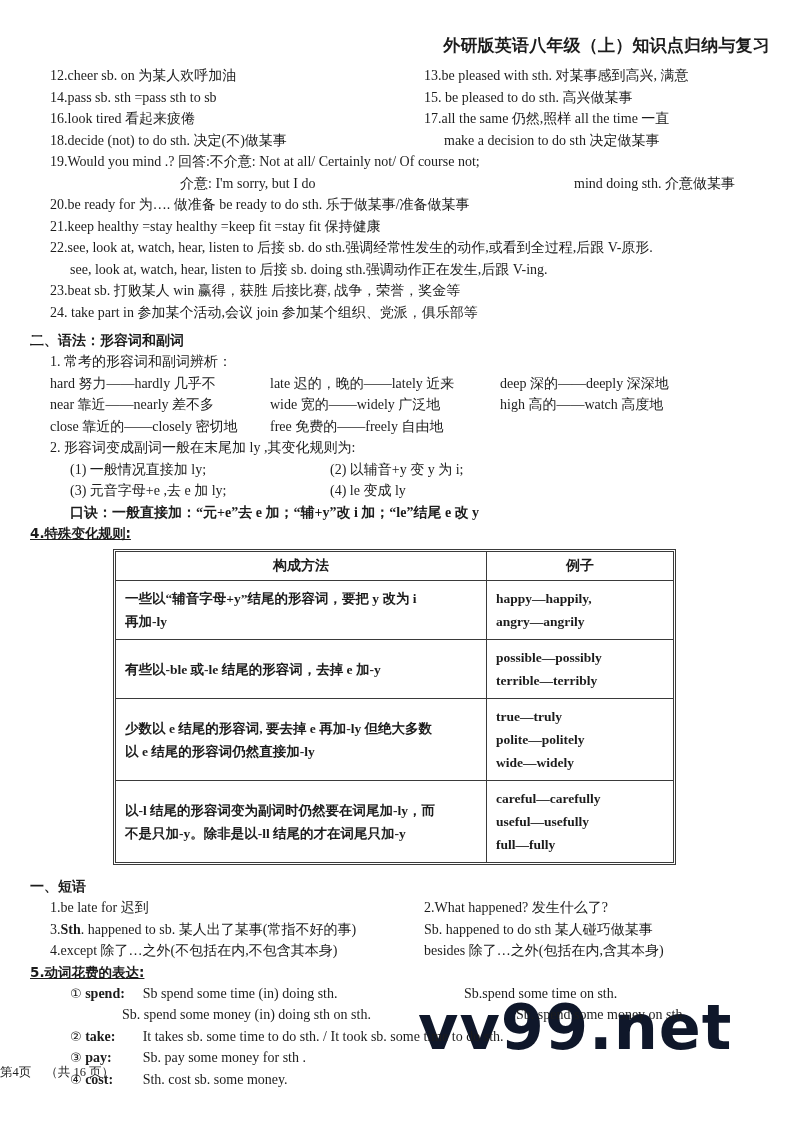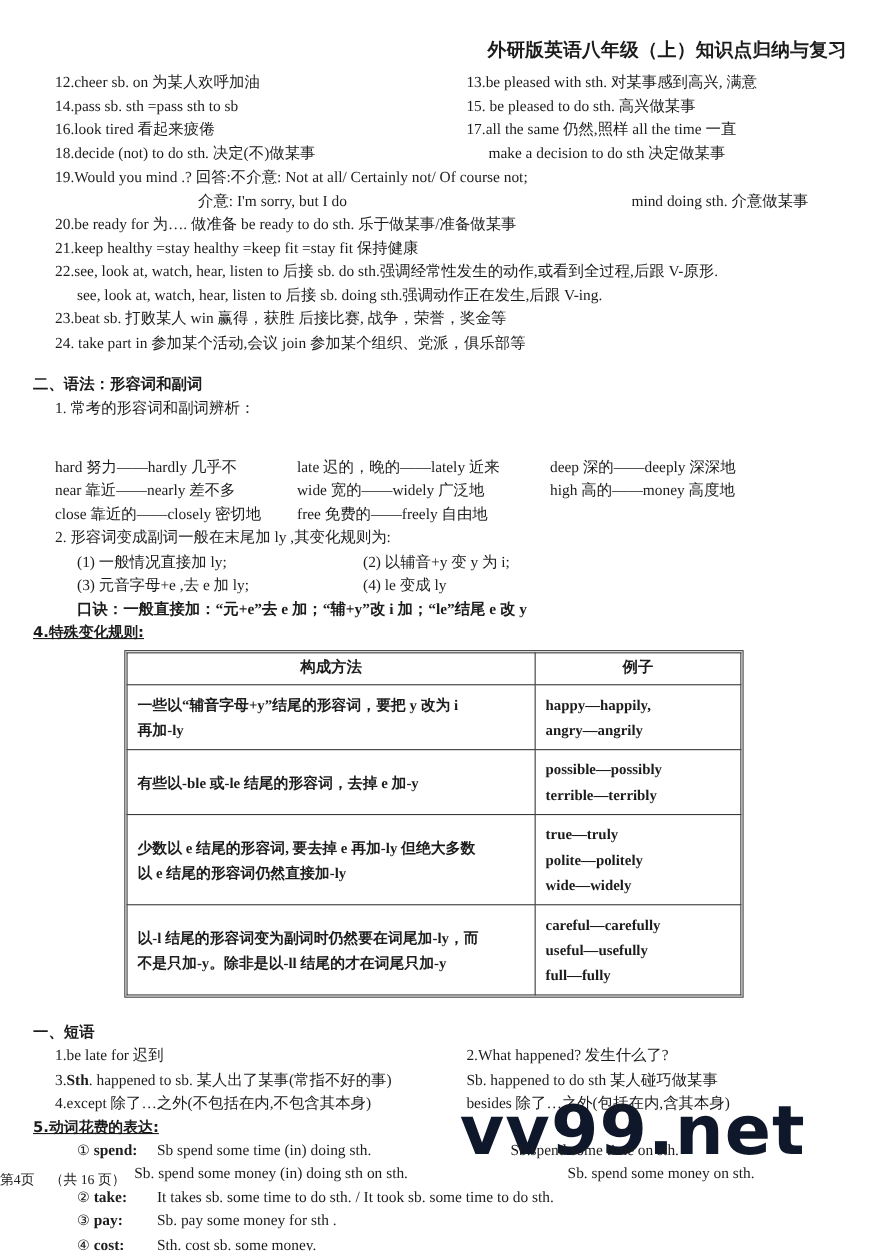--- a/index.html
+++ b/index.html
@@ -61,37 +61,37 @@
   .indent1 { padding-left: 20px; }
   .indent2 { padding-left: 40px; }
   .indent4 { padding-left: 92px; }
   .indent5 { padding-left: 150px; }
   .b { font-weight: bold; }
   .hdr-cn {
     font-family: "DejaVu Sans", "Liberation Sans", sans-serif;
     font-weight: bold;
     font-size: 14px;
     line-height: 22px;
-    margin-top: 16px;
+    margin-top: 6px;
   }
   .sub-hdr {
     font-family: "DejaVu Sans", "Liberation Sans", sans-serif;
     font-weight: bold;
     font-size: 13.5px;
     line-height: 21px;
     text-decoration: underline;
   }
 
   
   .rules { display: flex; }
   .rules .rc1 { width: 300px; flex: 0 0 300px; }
   .rules .rc2 { flex: 1 1 auto; }
 
   
-  .pairs { display: flex; padding-left: 20px; margin-top: 32px; }
+  .pairs { display: flex; padding-left: 20px; }
   .pairs .pc { }
   .pairs .pc1 { width: 220px; flex: 0 0 220px; }
   .pairs .pc2 { width: 230px; flex: 0 0 230px; }
   .pairs .pc3 { flex: 1 1 auto; }
 
   
   .tbl-wrap { padding-left: 83px; padding-top: 5px; }
   table.rules-table {
     border-collapse: collapse;
     width: 520px;
@@ -206,21 +206,21 @@
         <div class="ln">near 靠近——nearly  差不多</div>
         <div class="ln">close  靠近的——closely  密切地</div>
       </div>
       <div class="pc pc2">
         <div class="ln">late 迟的，晚的——lately  近来</div>
         <div class="ln">wide  宽的——widely  广泛地</div>
         <div class="ln">free 免费的——freely  自由地</div>
       </div>
       <div class="pc pc3">
         <div class="ln">deep 深的——deeply  深深地</div>
-        <div class="ln">high 高的——money  高度地</div>
+        <div class="ln">high 高的——watch  高度地</div>
       </div>
     </div>
 
     <div class="ln indent1">2. 形容词变成副词一般在末尾加 ly ,其变化规则为:</div>
 
     <div class="rules">
       <div class="rc1">
         <div class="ln indent2">(1)  一般情况直接加 ly;</div>
         <div class="ln indent2">(3)  元音字母+e ,去 e 加 ly;</div>
       </div>

